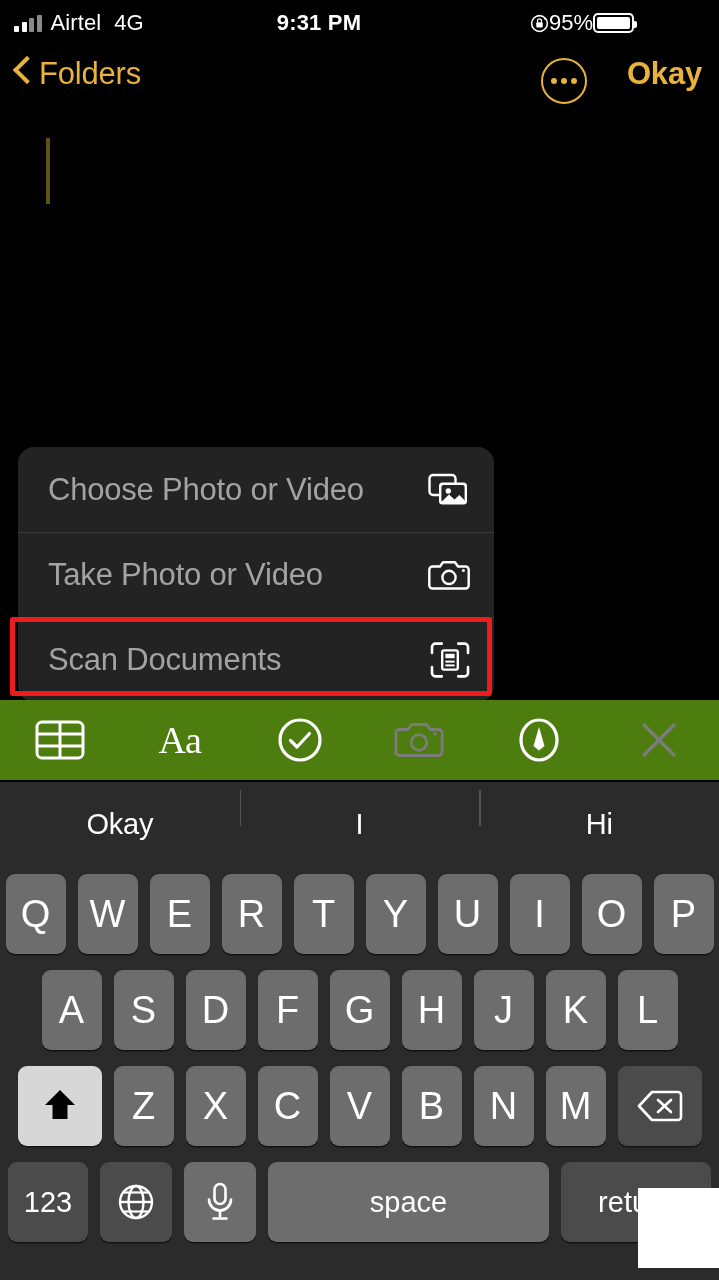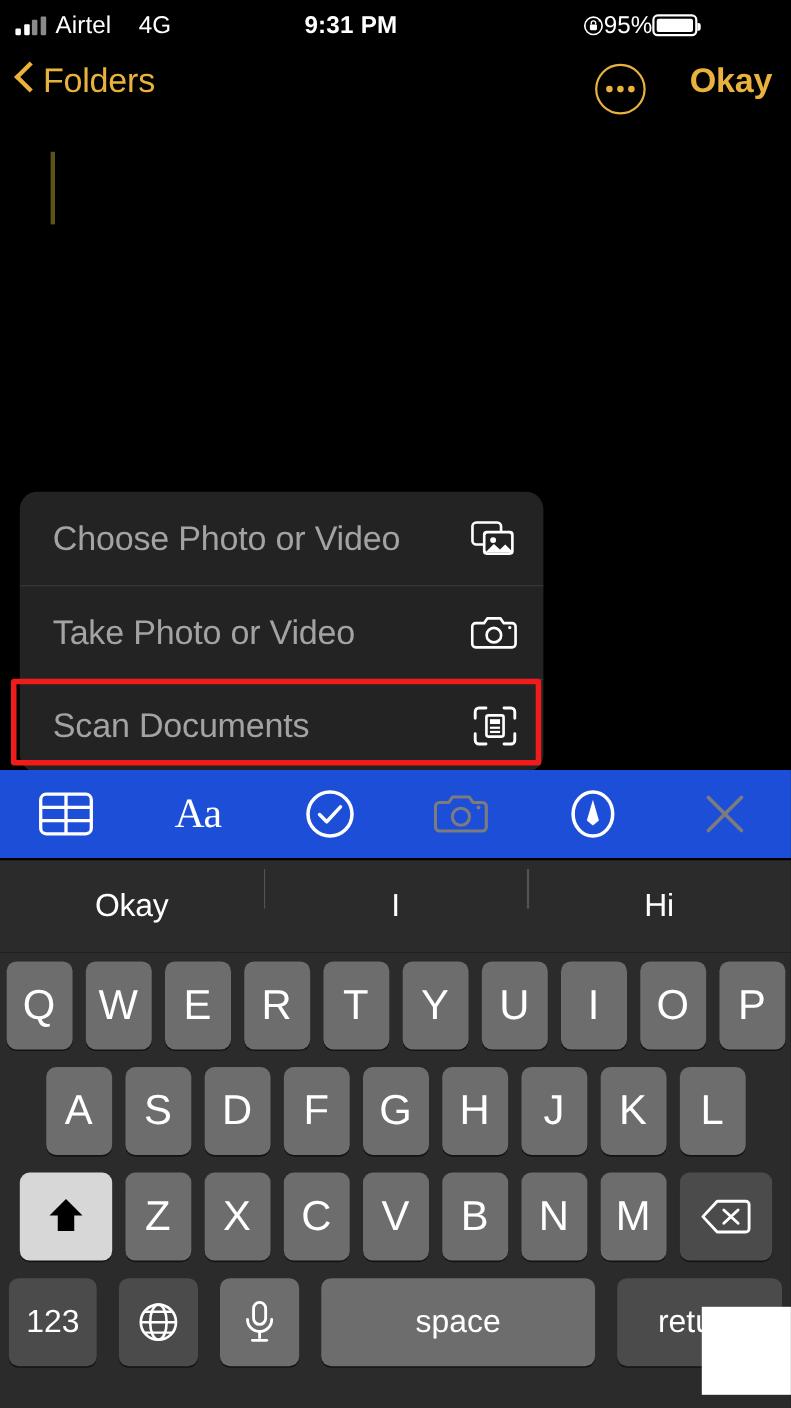--- a/index.html
+++ b/index.html
@@ -54,21 +54,21 @@
   .signal-bars i:nth-child(1) { height: 6px; }
   .signal-bars i:nth-child(2) { height: 10px; }
   .signal-bars i:nth-child(3) { height: 14px; background: #8a8a8a; }
   .signal-bars i:nth-child(4) { height: 17px; background: #8a8a8a; }
   .carrier {
     font-size: 22px;
     letter-spacing: 0.1px;
   }
   .network {
     font-size: 22px;
-    margin-left: 16px;
+    margin-left: 4px;
   }
   .status-time {
     position: absolute;
     left: 0; right: 8px;
     text-align: center;
     font-size: 22px;
     font-weight: bold;
     letter-spacing: 0.2px;
   }
   .status-right {
@@ -245,21 +245,21 @@
     pointer-events: none;
   }
 
   
   .format-bar {
     position: absolute;
     left: 0;
     top: 700px;
     width: 719px;
     height: 80px;
-    background: #1d4ed8;
+    background: #4d7c0f;
     display: flex;
     align-items: center;
   }
   .fb-btn {
     flex: 1;
     display: flex;
     align-items: center;
     justify-content: center;
     height: 100%;
     cursor: pointer;
@@ -343,21 +343,21 @@
     background: #d7d7d7;
     color: #000000;
   }
   .key.shift { width: 84px; }
   .key.del { width: 84px; }
   .key.num { width: 80px; font-size: 29px; }
   .key.globe { width: 72px; }
   .key.mic { width: 72px; }
   .key.space { flex: 1; font-size: 29px; background: #6d6d6d; }
   .key.return { width: 150px; font-size: 29px; }
-  .kb-row.r4 { padding: 0 8px; box-sizing: border-box; gap: 20px; }
+  .kb-row.r4 { padding: 0 8px; box-sizing: border-box; gap: 12px; }
 
   
   .white-patch {
     position: absolute;
     left: 638px;
     top: 1188px;
     width: 81px;
     height: 80px;
     background: #ffffff;
   }

